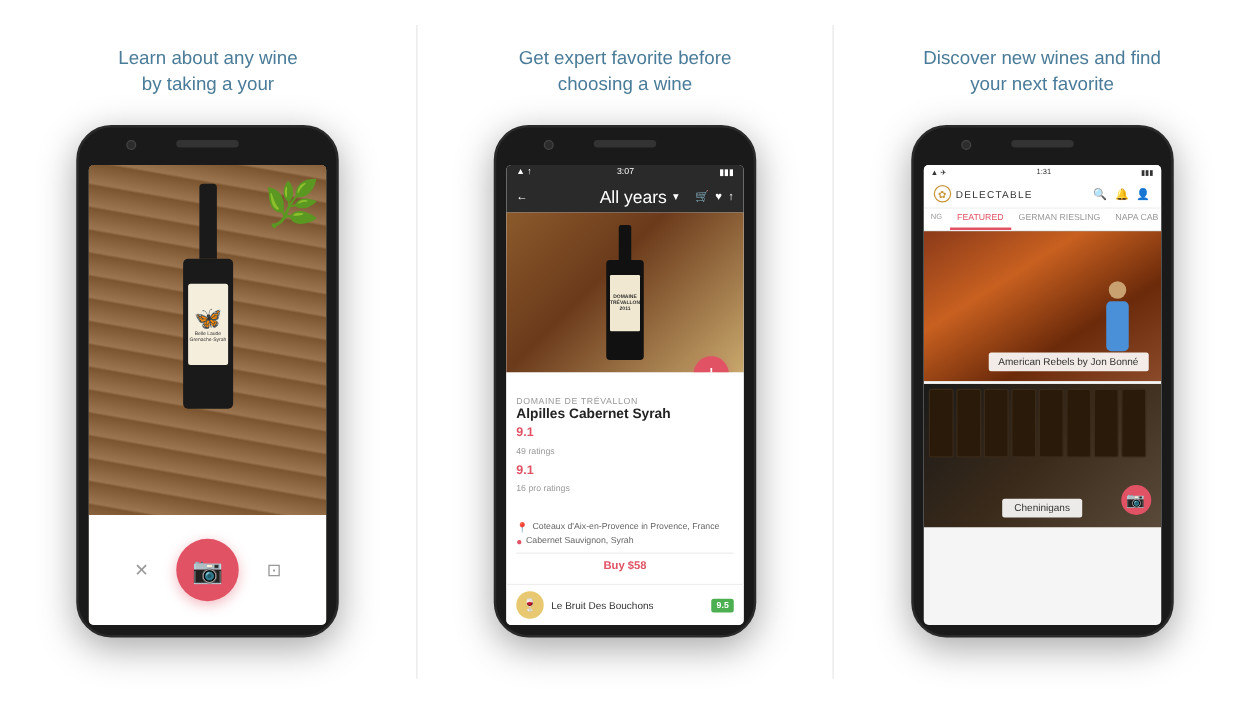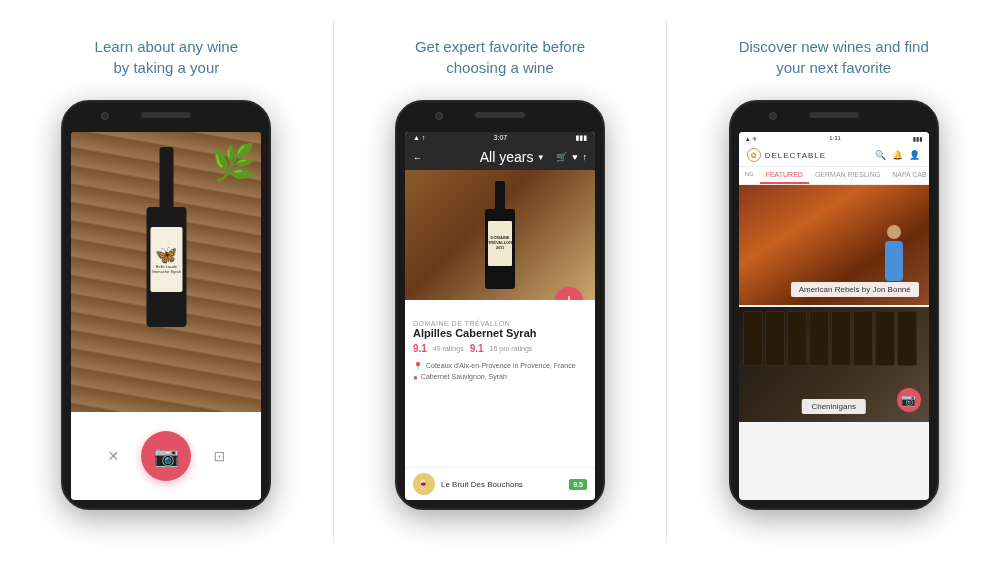--- a/index.html
+++ b/index.html
@@ -304,22 +304,22 @@
     .wine-name {
       font-size: 11px;
       font-weight: bold;
       color: #222;
       margin-bottom: 4px;
     }
 
     .wine-ratings {
       display: flex;
       gap: 6px;
-      align-items: center;
-      margin-bottom: 8px;
+      margin-bottom: 23px;
+      flex-direction: column;
     }
 
     .rating-score {
       font-size: 10px;
       font-weight: bold;
       color: #e05264;
     }
 
     .rating-count {
       font-size: 7px;
@@ -689,20 +689,21 @@
             <span class="rating-count">16 pro ratings</span>
           </div>
           <div class="wine-detail">
             <span class="dot-icon">📍</span>
             <span>Coteaux d'Aix-en-Provence in Provence, France</span>
           </div>
           <div class="wine-detail">
             <span class="dot-icon" style="color:#e05264;">●</span>
             <span>Cabernet Sauvignon, Syrah</span>
           </div>
+          <div class="buy-btn">Buy $58</div>
         </div>
 
         <div class="phone2-list-item">
           <div class="list-item-avatar">🍷</div>
           <span class="list-item-name">Le Bruit Des Bouchons</span>
           <span class="list-item-score">9.5</span>
         </div>
       </div>
     </div>
   </div>

